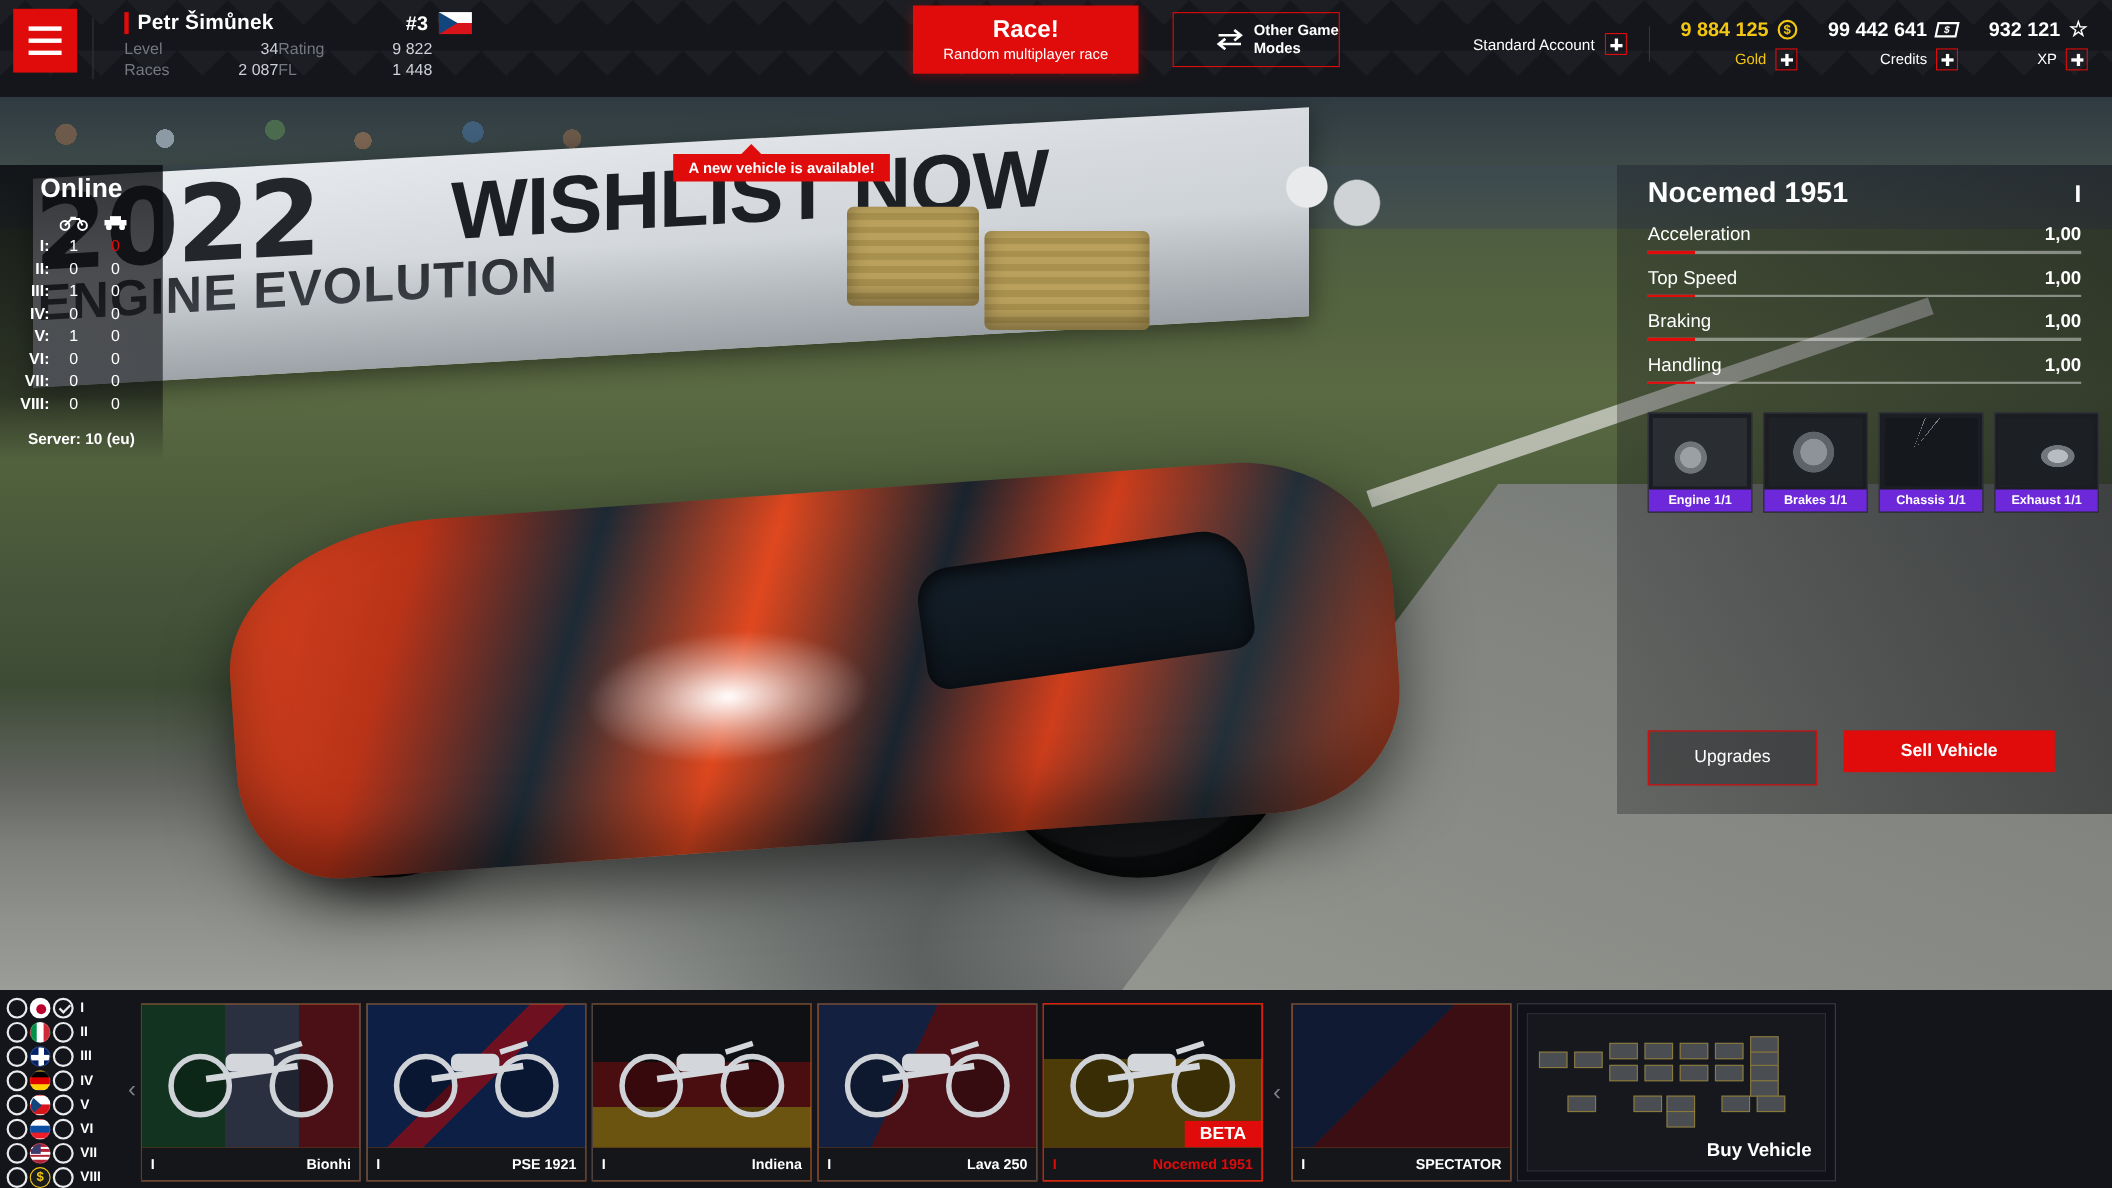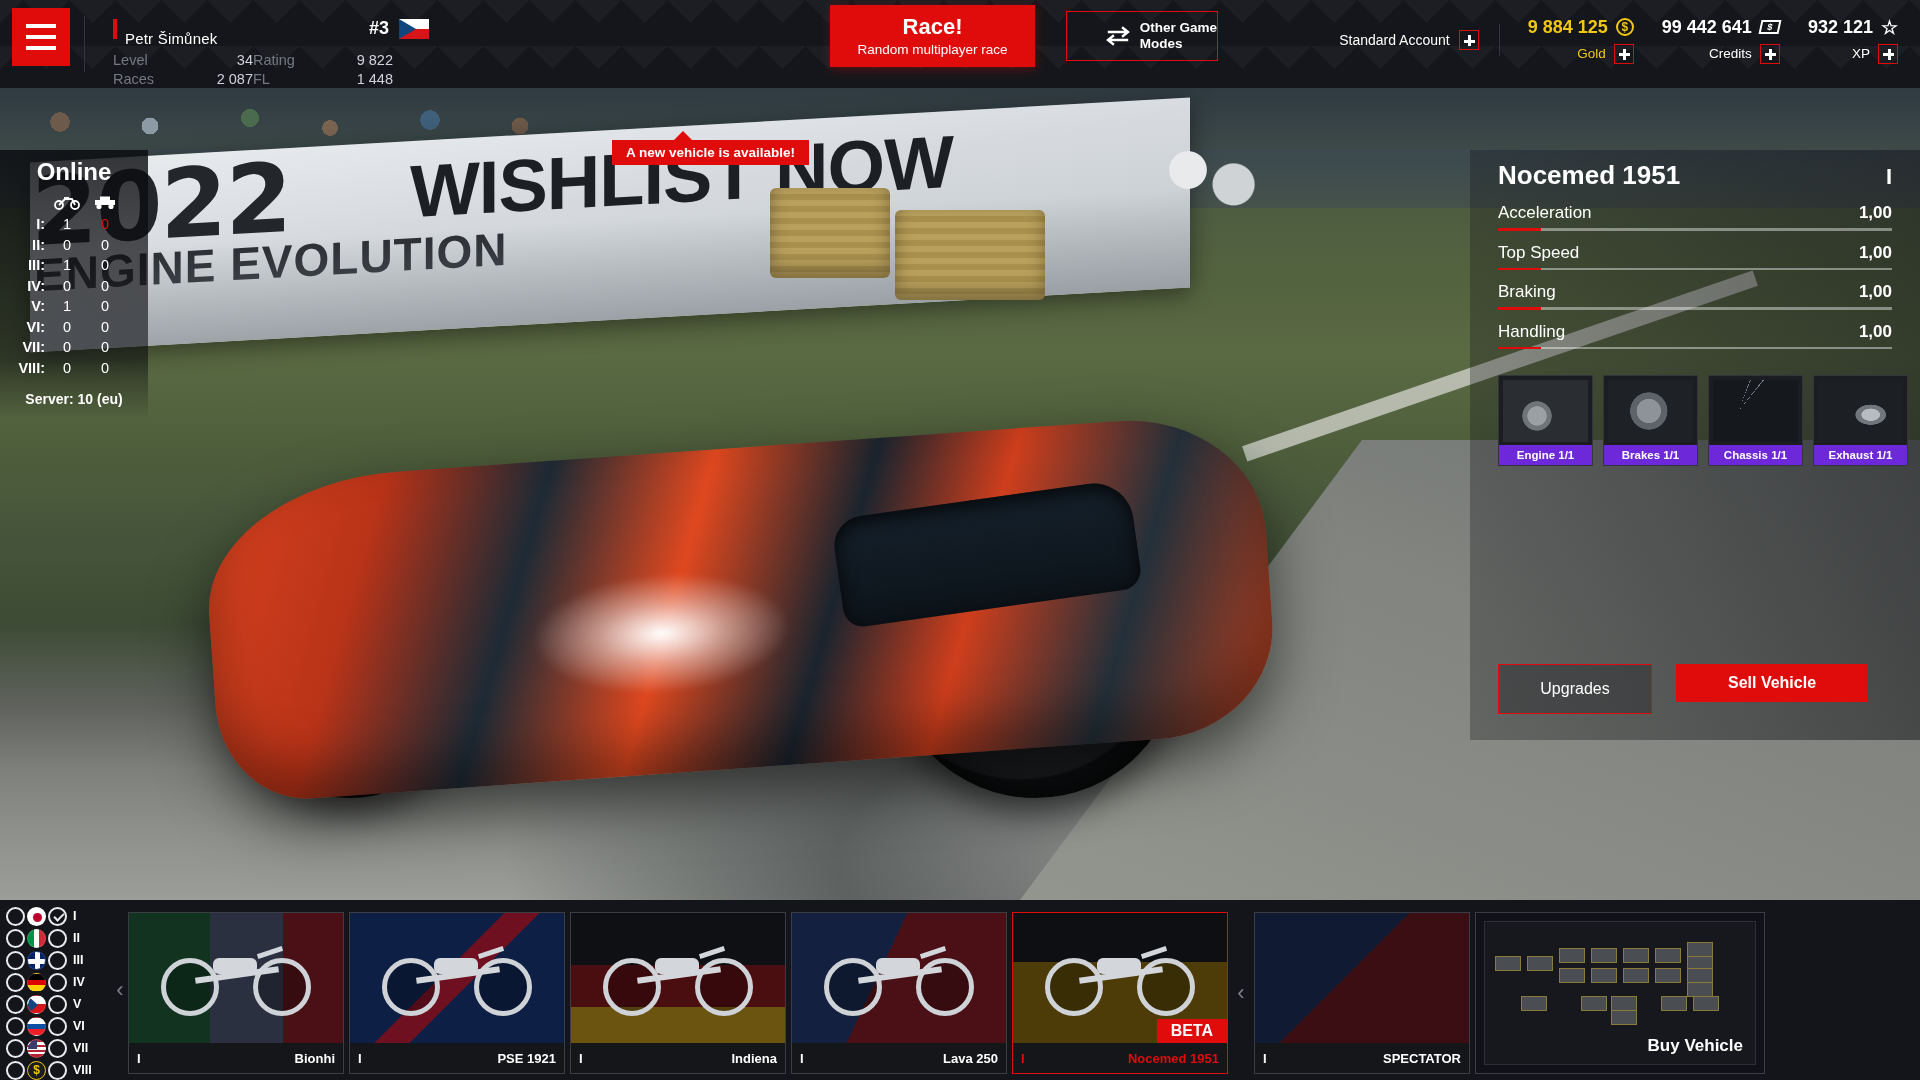--- a/index.html
+++ b/index.html
@@ -132,21 +132,21 @@
     position:relative; margin:8px 0 8px 12px; width:58px; height:58px;
     background:#e00b0b; display:flex; flex-direction:column;
     align-items:center; justify-content:center; gap:7px; cursor:pointer;
   }
   .menu-btn span{ display:block; width:30px; height:4px; background:#fff; }
   .divider-v { width:1px; background:#33353c; margin:16px 14px; position:relative; }
 
   .player { position:relative; padding:10px 0 0 14px; min-width:330px; }
   .player-row1 { display:flex; align-items:center; }
   .accent-bar { width:4px; height:20px; background:#e00b0b; margin-right:8px; }
-  .player-name { font-size:15px; font-weight:normal; letter-spacing:.2px;margin-top:20px; }
+  .player-name { font-size:19px; font-weight:bold; letter-spacing:.2px; }
   .player-rank { margin-left:auto; font-size:18px; font-weight:bold; }
   .flag-cz {
     width:30px; height:20px; margin-left:10px; position:relative; overflow:hidden;
     background: linear-gradient(180deg,#fff 0 50%, #d7141a 50% 100%);
   }
   .flag-cz:before{
     content:""; position:absolute; left:0; top:0; width:0; height:0;
     border-top:10px solid transparent; border-bottom:10px solid transparent;
     border-left:17px solid #11457e;
   }
@@ -317,21 +317,21 @@
            display:flex;align-items:center;justify-content:center; border:1.5px solid #f2c713; }
   .tlabel { font-size:12.5px; font-weight:bold; width:26px; display:flex;
             align-items:center; padding-left:4px; }
   .trow { display:flex; align-items:center; gap:2px; height:21px; }
 
   .carousel { flex:1; display:flex; align-items:center; gap:5px;
               padding:6px 4px 0 0; position:relative; overflow:hidden; }
   .arrow { width:16px; flex:0 0 16px; display:flex; align-items:center;
            justify-content:center; color:#7c8088; font-size:22px; cursor:pointer; }
   .vcard {
-    flex:0 0 auto; width:216px; height:162px; background:#f97316;
+    flex:0 0 auto; width:200px; height:162px; background:#f97316;
     border:1px solid #3a3d44; display:flex; flex-direction:column; cursor:pointer;
     position:relative; overflow:hidden;
   }
   .vcard.sel { border-color:#e00b0b; }
   .vcard-img { flex:1; position:relative; overflow:hidden; }
   .vcard-foot { height:30px; background:#14161a; display:flex; align-items:center;
                 padding:0 8px; font-size:13px; font-weight:bold; }
   .vcard-foot .nm { margin-left:auto; }
   .vcard.sel .vcard-foot { color:#e00b0b; }
   .beta { position:absolute; right:0; bottom:0; background:#e00b0b;

